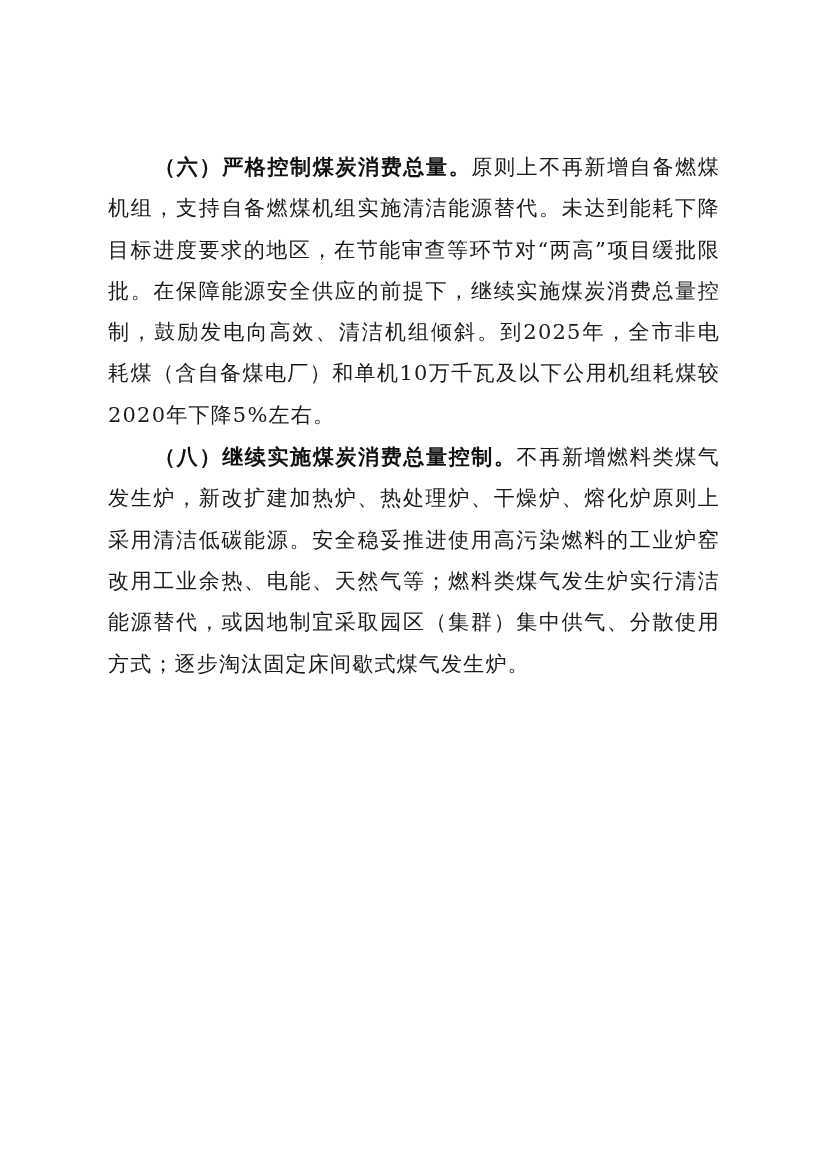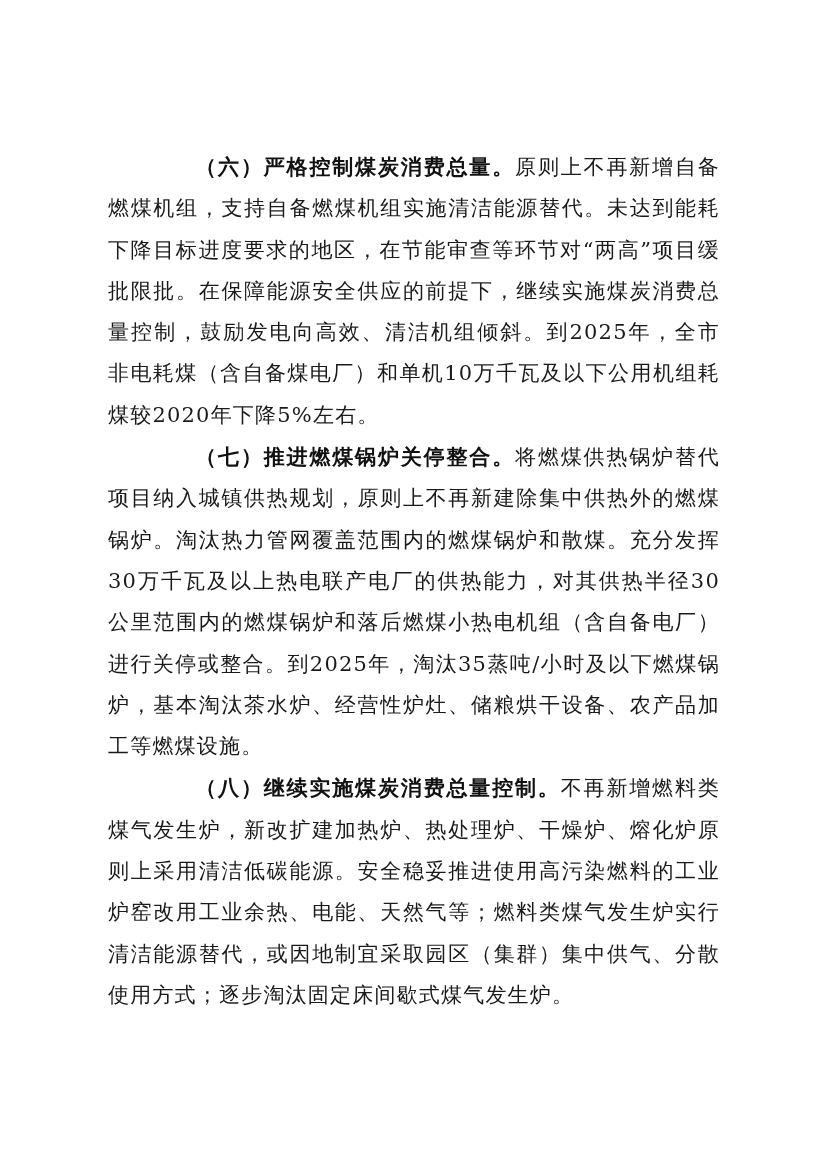--- a/index.html
+++ b/index.html
@@ -5,28 +5,25 @@
   html, body { margin: 0; padding: 0; background: #ffffff; }
   body { width: 826px; height: 1169px; position: relative; overflow: hidden; }
   .page {
     position: absolute; left: 108px; top: 146px; width: 612px;
     font-family: "DejaVu Serif", "Liberation Serif", serif;
     font-size: 21px; color: #1a1a1a; line-height: 41.3px;
     letter-spacing: 1.2px;
   }
   .para { margin: 0; text-align: justify; text-align-last: left; }
   .indent { text-indent: 2.2em; }
-  .heading { font-weight: bold; color: #111; margin-left: 41px; }
+  .heading { font-weight: bold; color: #111; }
 </style>
 </head>
 <body>
 
 <div class="page">
   <p class="para indent">
     <span class="heading">（六）严格控制煤炭消费总量。</span><span>原则上不再新增自备燃煤机组，支持自备燃煤机组实施清洁能源替代。未达到能耗下降目标进度要求的地区，在节能审查等环节对“两高”项目缓批限批。在保障能源安全供应的前提下，继续实施煤炭消费总量控制，鼓励发电向高效、清洁机组倾斜。到2025年，全市非电耗煤（含自备煤电厂）和单机10万千瓦及以下公用机组耗煤较2020年下降5%左右。</span>
   </p>
   <p class="para indent">
-    <span class="heading">（七）推进燃煤锅炉关停整合。</span><span>将燃煤供热锅炉替代项目纳入城镇供热规划，原则上不再新建除集中供热外的燃煤锅炉。淘汰热力管网覆盖范围内的燃煤锅炉和散煤。充分发挥30万千瓦及以上热电联产电厂的供热能力，对其供热半径30公里范围内的燃煤锅炉和落后燃煤小热电机组（含自备电厂）进行关停或整合。到2025年，淘汰35蒸吨/小时及以下燃煤锅炉，基本淘汰茶水炉、经营性炉灶、储粮烘干设备、农产品加工等燃煤设施。</span>
-  </p>
-  <p class="para indent">
     <span class="heading">（八）继续实施煤炭消费总量控制。</span><span>不再新增燃料类煤气发生炉，新改扩建加热炉、热处理炉、干燥炉、熔化炉原则上采用清洁低碳能源。安全稳妥推进使用高污染燃料的工业炉窑改用工业余热、电能、天然气等；燃料类煤气发生炉实行清洁能源替代，或因地制宜采取园区（集群）集中供气、分散使用方式；逐步淘汰固定床间歇式煤气发生炉。</span>
   </p>
 </div>
 
 </body></html>

